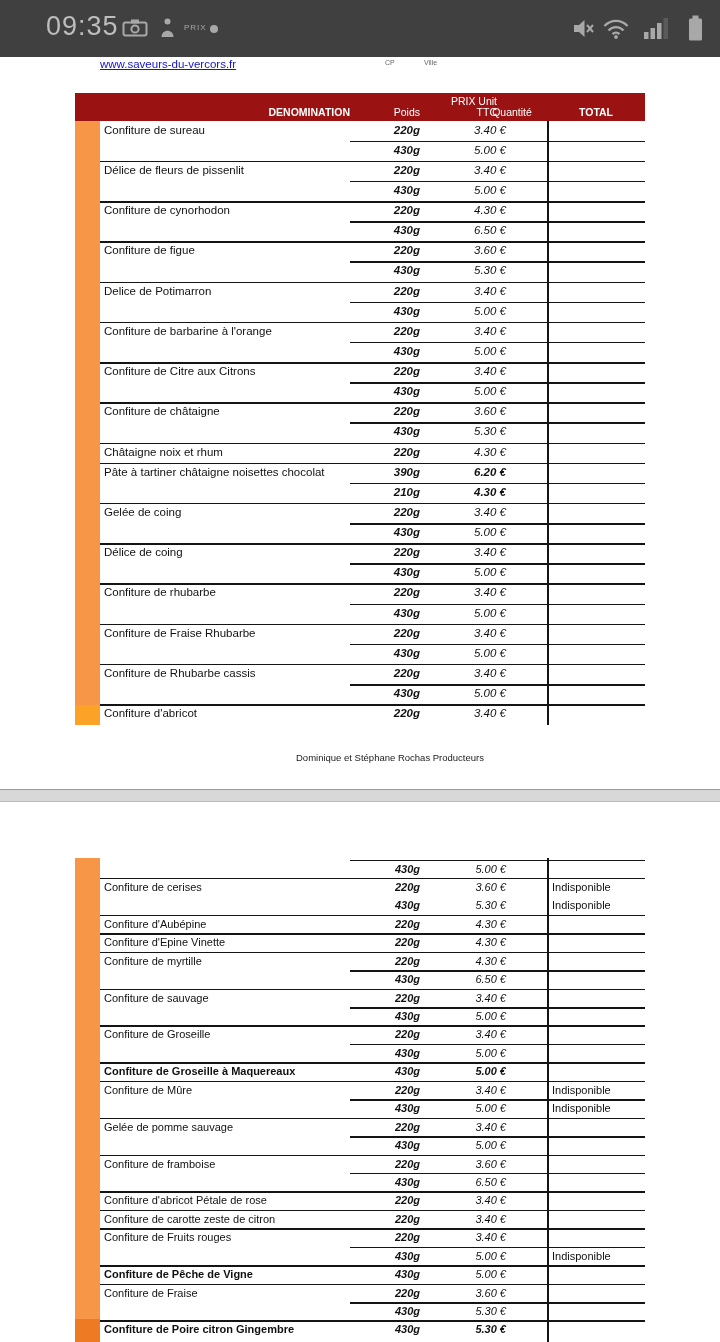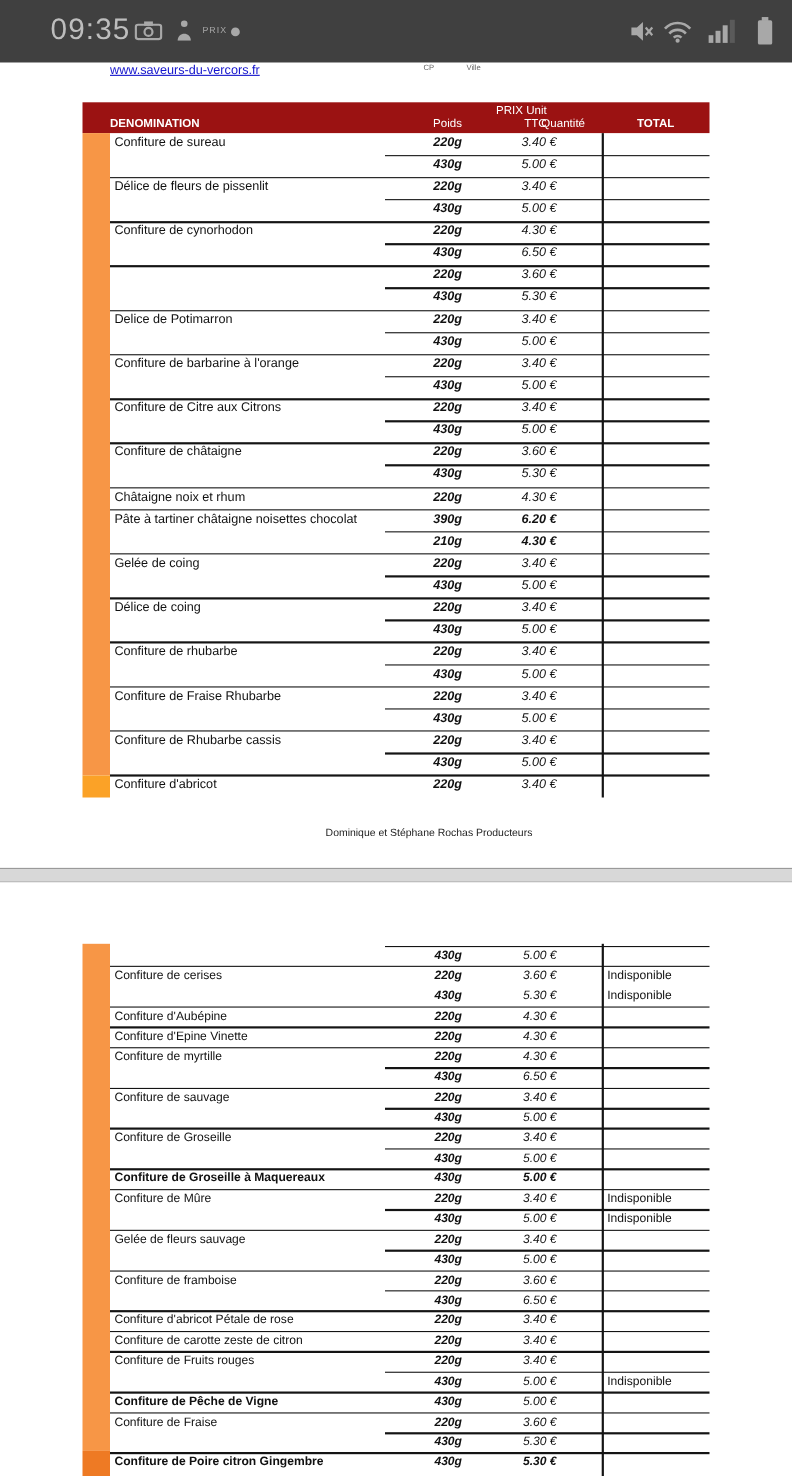--- a/index.html
+++ b/index.html
@@ -16,21 +16,21 @@
   .website-link{position:absolute;left:100px;top:1px;font-size:11.5px;color:var(--link_color);
                 text-decoration:underline;cursor:pointer;}
   .tiny-label{position:absolute;top:2px;font-size:7px;color:#666;}
   .lbl-cp{left:385px;} .lbl-ville{left:424px;}
   
   .page{position:absolute;left:75px;width:570px;}
   .page1{top:36px;height:632px;}
   .page2{top:801px;height:484px;}
   .thead{position:absolute;left:0;top:0;width:570px;height:28px;background:var(--header_bg);color:#fff;}
   .thead .h{position:absolute;font-size:10.5px;}
-  .h-denom{left:25px;width:250px;bottom:3px;text-align:left;font-weight:bold;font-size:11px;}
+  .h-denom{left:25px;width:250px;bottom:3px;text-align:right;font-weight:bold;font-size:11px;}
   .h-poids{left:275px;width:70px;bottom:3px;text-align:right;margin-top:36px;}
   .h-prix1{left:312px;width:110px;top:2px;text-align:right;}
   .h-prix2{left:352px;width:70px;bottom:3px;text-align:right;}
   .h-qte{left:402px;width:70px;bottom:3px;text-align:center;}
   .h-total{left:472px;width:98px;bottom:3px;text-align:center;font-weight:bold;font-size:11.5px;}
   .tbody{position:absolute;left:0;width:570px;}
   .tbody-p1{top:28px;} .tbody-p2{top:2px;}
   .row{position:relative;width:570px;}
   .rows-p1 .row{height:20.13px;} .rows-p2 .row{height:18.45px;}
   .c{position:absolute;top:0;font-size:11.5px;padding-top:2.5px;line-height:13px;white-space:nowrap;}
@@ -168,20 +168,21 @@
             <div class="line lp"></div>
           </div>
           <div class="row">
             <div class="c name"></div>
             <div class="c poids">430g</div>
             <div class="c prix">6.50 €</div>
             <div class="c total"></div>
             <div class="line lf"></div>
           </div>
           <div class="row">
+            <div class="c name">Confiture de figue</div>
             <div class="c poids">220g</div>
             <div class="c prix">3.60 €</div>
             <div class="c total"></div>
             <div class="line lp"></div>
           </div>
           <div class="row">
             <div class="c name"></div>
             <div class="c poids">430g</div>
             <div class="c prix">5.30 €</div>
             <div class="c total"></div>
@@ -443,21 +444,21 @@
             <div class="line lp"></div>
           </div>
           <div class="row">
             <div class="c name"></div>
             <div class="c poids">430g</div>
             <div class="c prix">5.00 €</div>
             <div class="c total">Indisponible</div>
             <div class="line lf"></div>
           </div>
           <div class="row">
-            <div class="c name">Gelée de fleurs sauvage</div>
+            <div class="c name">Gelée de pomme sauvage</div>
             <div class="c poids">220g</div>
             <div class="c prix">3.40 €</div>
             <div class="c total"></div>
             <div class="line lp"></div>
           </div>
           <div class="row">
             <div class="c name"></div>
             <div class="c poids">430g</div>
             <div class="c prix">5.00 €</div>
             <div class="c total"></div>

